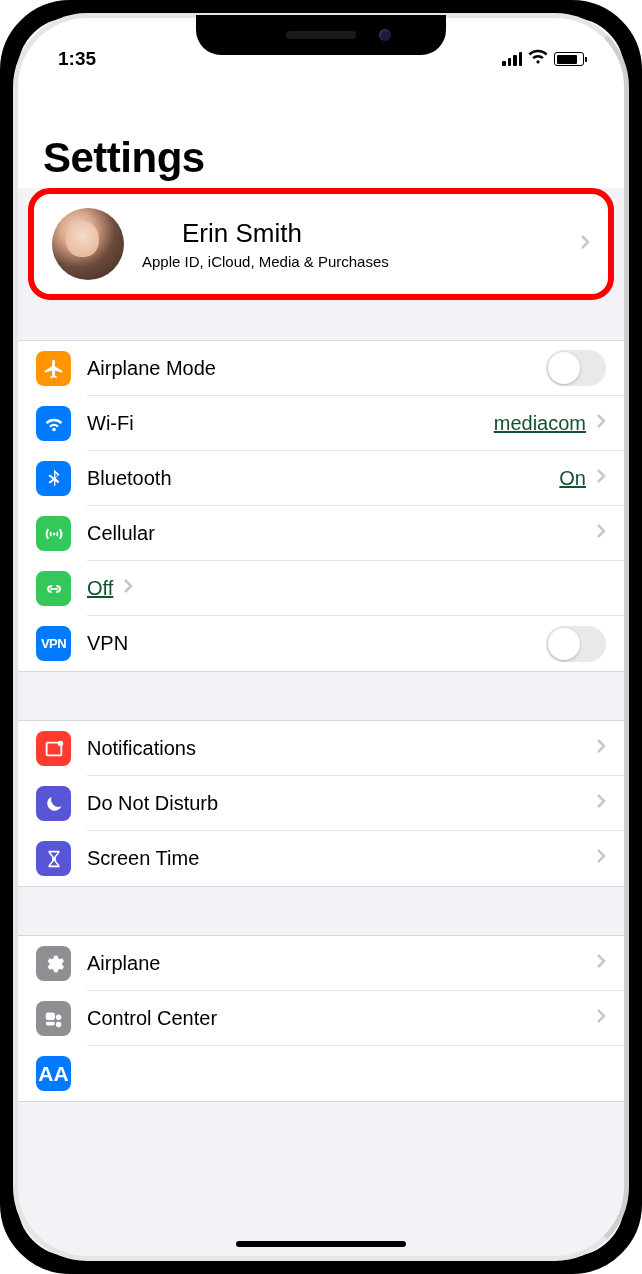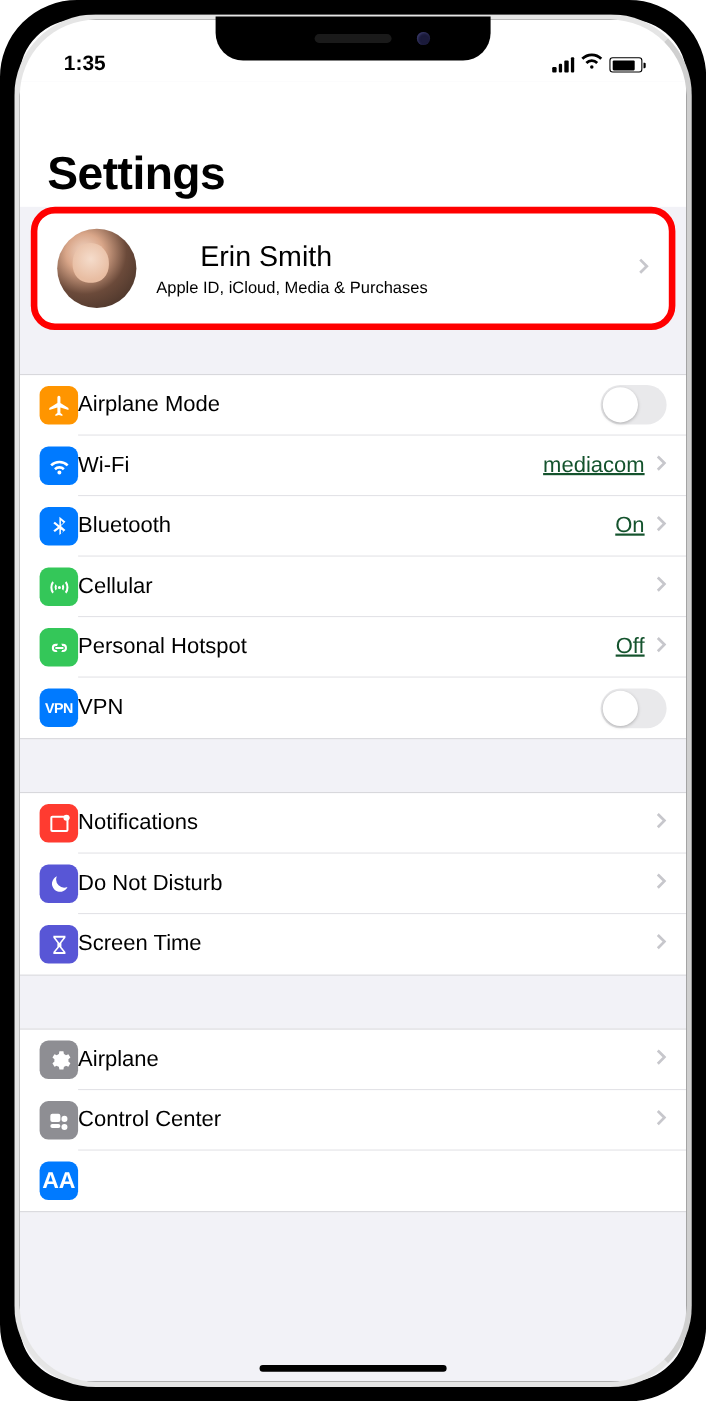--- a/index.html
+++ b/index.html
@@ -148,20 +148,21 @@
     background: #fff;
     border-top: 1px solid #d8d8dc;
     border-bottom: 1px solid #d8d8dc;
   }
   .group.first { margin-top: 40px; }
   .row {
     display: flex;
     align-items: center;
     min-height: 55px;
     padding-left: 18px;
+    gap: 16px;
   }
   .row-inner {
     flex: 1;
     display: flex;
     align-items: center;
     min-height: 55px;
     padding-right: 18px;
     border-bottom: 1px solid #e3e3e7;
     gap: 10px;
   }
@@ -309,21 +310,20 @@
       </div>
     </div>
 
     <div class="row">
       <div class="icon-box bg-green2">
         <svg viewBox="0 0 24 24">
             <path d="M8.5 8a4 4 0 1 0 0 8h1.7a5.5 5.5 0 0 1-1-2H8.5a2 2 0 1 1 0-4h1.2a5.5 5.5 0 0 1 1-2zm7 0h-1.7a5.5 5.5 0 0 1 1 2h.7a2 2 0 1 1 0 4h-.7a5.5 5.5 0 0 1-1 2h1.7a4 4 0 0 0 0-8zM8 11h8v2H8z"></path>
           </svg>
       </div>
       <div class="row-inner">
-        <div class="row-label">Personal Hotspot</div>
         <div class="row-value">Off</div>
         <div class="chevron"><svg viewBox="0 0 10 16">
               <path d="M2 2l6 6-6 6"></path>
             </svg></div>
       </div>
     </div>
 
     <div class="row">
       <div class="icon-box vpn-box">VPN</div>
       <div class="row-inner">

